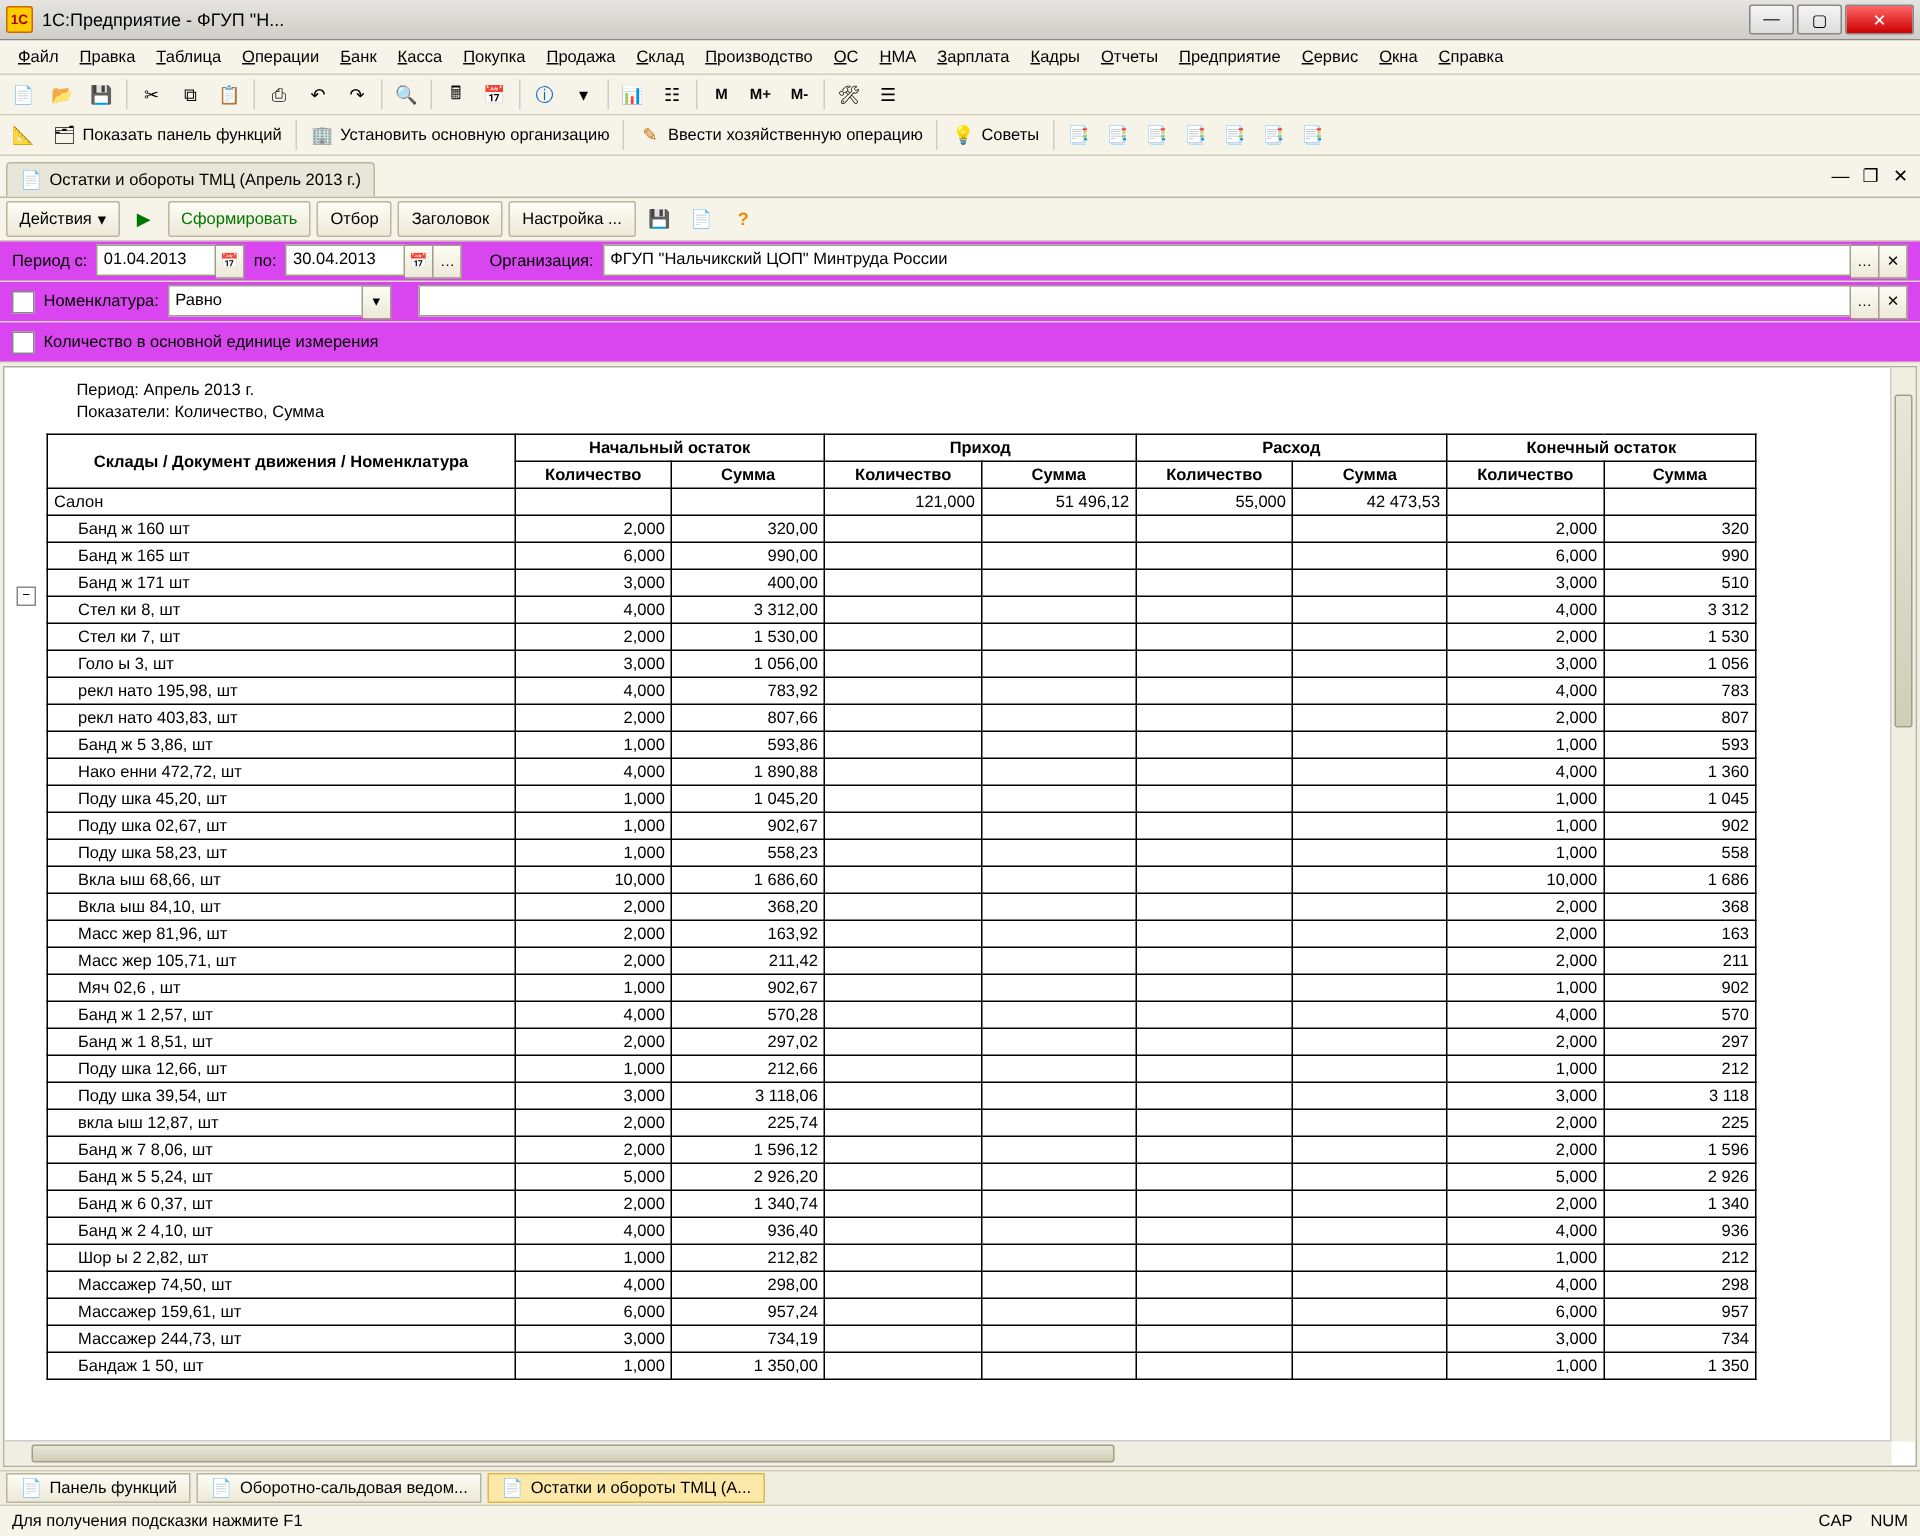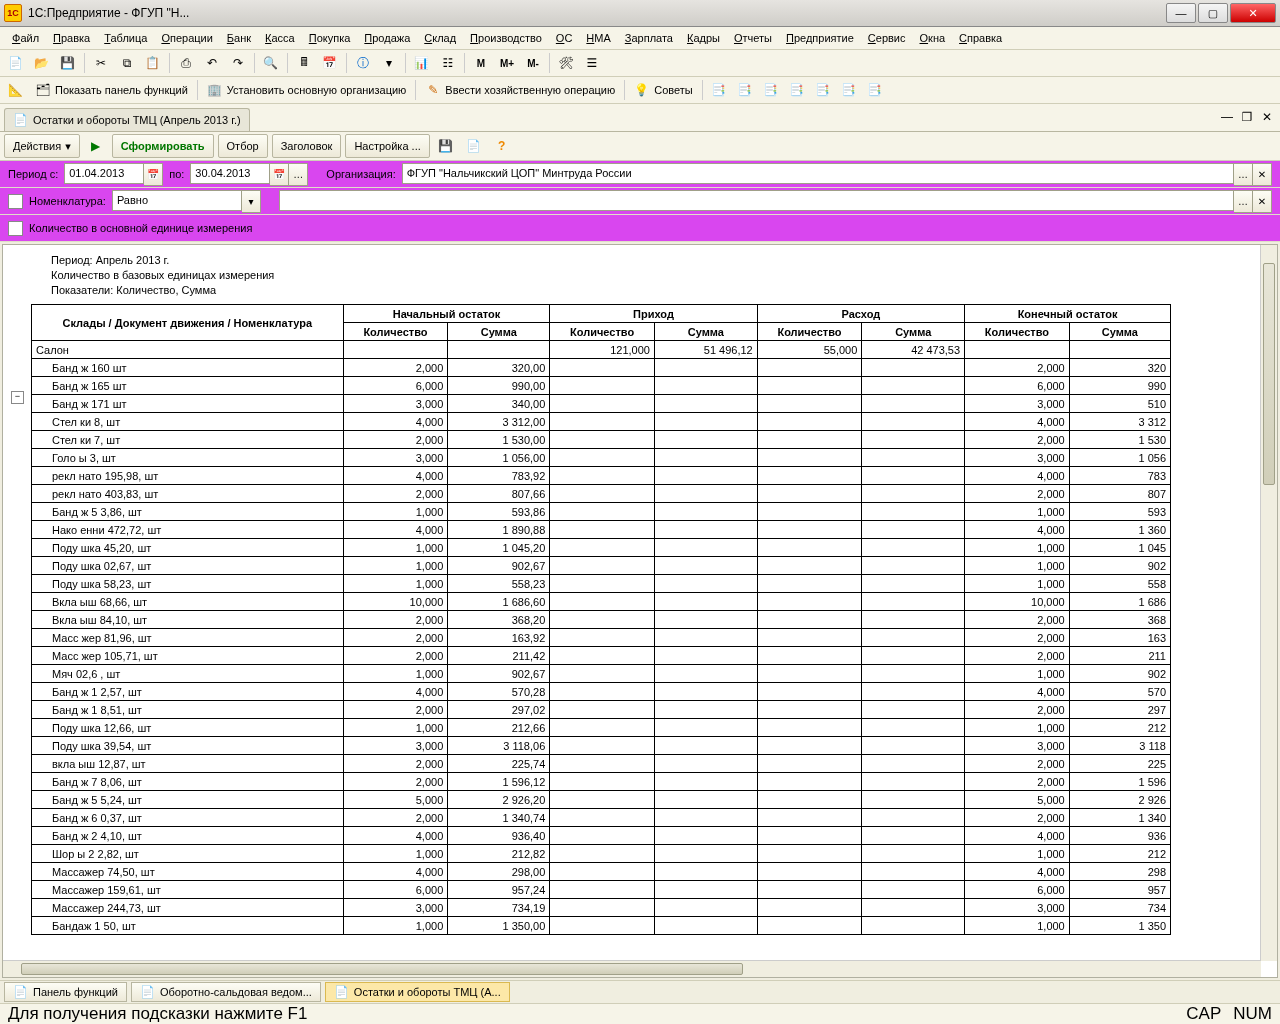--- a/index.html
+++ b/index.html
@@ -16,38 +16,38 @@
 .toolbar{height:26px;background:#f6f4e8;display:flex;align-items:center;padding:0 4px;gap:2px;border-bottom:1px solid #d0ceb8}
 .tbtn{width:22px;height:22px;border:1px solid transparent;display:flex;align-items:center;justify-content:center;font-size:12px;cursor:pointer;border-radius:2px}
 .sep{width:1px;height:20px;background:#ccc;margin:0 2px}
 .tlabel{padding:0 4px;display:flex;align-items:center;gap:4px;height:22px;border:1px solid transparent;cursor:pointer;border-radius:2px}
 .tico{width:16px;height:16px;display:inline-flex;align-items:center;justify-content:center;font-size:12px}
 .doctab{height:22px;background:#e8e6d8;border:1px solid #b8b6a0;border-bottom:none;display:inline-flex;align-items:center;padding:0 8px;margin:4px 0 0 4px;border-radius:3px 3px 0 0;gap:4px}
 .doctab-bar{background:#f6f4e8;display:flex;border-bottom:1px solid #b8b6a0;align-items:end;position:relative}
 .doctab-ctrl{position:absolute;right:4px;top:4px;display:flex;gap:2px}
 .actionbar{height:28px;background:#f6f4e8;display:flex;align-items:center;padding:0 4px;gap:4px;border-bottom:1px solid #d0ceb8}
 .abtn{height:22px;padding:0 8px;border:1px solid #b8b6a0;background:linear-gradient(#fdfdf5,#ede9d8);border-radius:2px;display:flex;align-items:center;cursor:pointer;gap:4px}
-.abtn.green{color:#070;font-weight:bold}
+.abtn.green{color:#070;font-weight:normal}
 .paramrow{height:26px;background:#d946ef;display:flex;align-items:center;padding:0 8px;gap:6px;border-bottom:1px solid #e0dec8}
 .paramrow label{white-space:nowrap}
 .txtfield{height:19px;border:1px solid #a0a088;background:#fff;padding:0 4px;font-family:inherit;font-size:11px}
 .fieldbtn{width:18px;height:21px;border:1px solid #a0a088;border-left:none;background:linear-gradient(#fdfdf5,#ede9d8);cursor:pointer;font-size:10px;display:flex;align-items:center;justify-content:center}
 .combo{display:flex}
 .chk{width:13px;height:13px;border:1px solid #888;background:#fff;cursor:pointer}
 .report{flex:1;background:#fff;margin:2px;border:1px solid #b0b0a0;overflow:auto;position:relative}
 .report-inner{padding:8px 0 0 28px;min-width:1180px}
 .rtitle{text-align:center;font-weight:bold;font-size:15px;margin:4px 0 10px}
 .rmeta{font-size:11px;line-height:15px;margin-bottom:6px;padding-left:20px}
 table.rep{border-collapse:collapse;width:1140px;font-size:11px}
 table.rep th,table.rep td{border:1px solid #000;padding:1px 4px;height:15px;white-space:nowrap;overflow:hidden}
 table.rep th{font-weight:bold;text-align:center;background:#fff}
 table.rep td.num{text-align:right}
 table.rep td.name{text-align:left}
 .tree-toggle{position:absolute;left:8px;width:11px;height:11px;border:1px solid #888;background:#fff;font-size:9px;line-height:9px;text-align:center;cursor:pointer}
-.statusbar{height:20px;background:#f6f4e8;border-top:1px solid #d0ceb8;display:flex;align-items:center;padding:0 8px;font-size:17px}
+.statusbar{height:20px;background:#f6f4e8;border-top:1px solid #d0ceb8;display:flex;align-items:center;padding:0 8px;font-size:11px}
 .statusbar .right{margin-left:auto;display:flex;gap:12px}
 .tasktabs{height:22px;background:#f0eee0;border-top:1px solid #d0ceb8;display:flex;align-items:center;padding:0 4px;gap:4px}
 .tasktab{height:18px;padding:0 8px;border:1px solid #b8b6a0;background:linear-gradient(#fdfdf5,#ede9d8);display:flex;align-items:center;gap:4px;font-size:11px;cursor:pointer;max-width:180px;overflow:hidden}
 .tasktab.active{background:#fce8a8;border-color:#dab951}
 .scroll-v{position:absolute;right:0;top:0;bottom:16px;width:16px;background:#f0eee0;border-left:1px solid #ccc}
 .scroll-h{position:absolute;left:0;right:16px;bottom:0;height:16px;background:#f0eee0;border-top:1px solid #ccc}
 .scroll-thumb{background:linear-gradient(#e8e6d8,#d0ceb8);border:1px solid #a0a088;border-radius:2px}
 </style>
 </head>
 <body>
@@ -209,21 +209,20 @@
   <div class="paramrow">
     <div class="chk"></div>
     <label>Количество в основной единице измерения</label>
   </div>
 
   <div class="report">
     <div class="report-inner">
       <div class="tree-toggle" style="top:146px">−</div>
       <div class="rmeta" id="rmeta">
           <div>Период: Апрель 2013 г.</div>
-          <div>Количество в базовых единицах измерения</div>
           <div>Показатели:  Количество, Сумма</div>
         </div>
       <table class="rep">
         <thead>
           <tr>
             <th rowspan="2" style="width:310px">Склады / Документ движения / Номенклатура</th>
             <th colspan="2">Начальный остаток</th>
             <th colspan="2">Приход</th>
             <th colspan="2">Расход</th>
             <th colspan="2">Конечный остаток</th>
@@ -269,21 +268,21 @@
               <td></td>
               <td></td>
               <td></td>
               <td></td>
               <td class="num">6,000</td>
               <td class="num">990</td>
             </tr>
             <tr>
               <td class="name" style="padding-left:20px">Банд ж 171 шт</td>
               <td class="num">3,000</td>
-              <td class="num">340,00</td>
+              <td class="num">400,00</td>
               <td></td>
               <td></td>
               <td></td>
               <td></td>
               <td class="num">3,000</td>
               <td class="num">510</td>
             </tr>
             <tr>
               <td class="name" style="padding-left:20px">Стел ки 8, шт</td>
               <td class="num">4,000</td>

